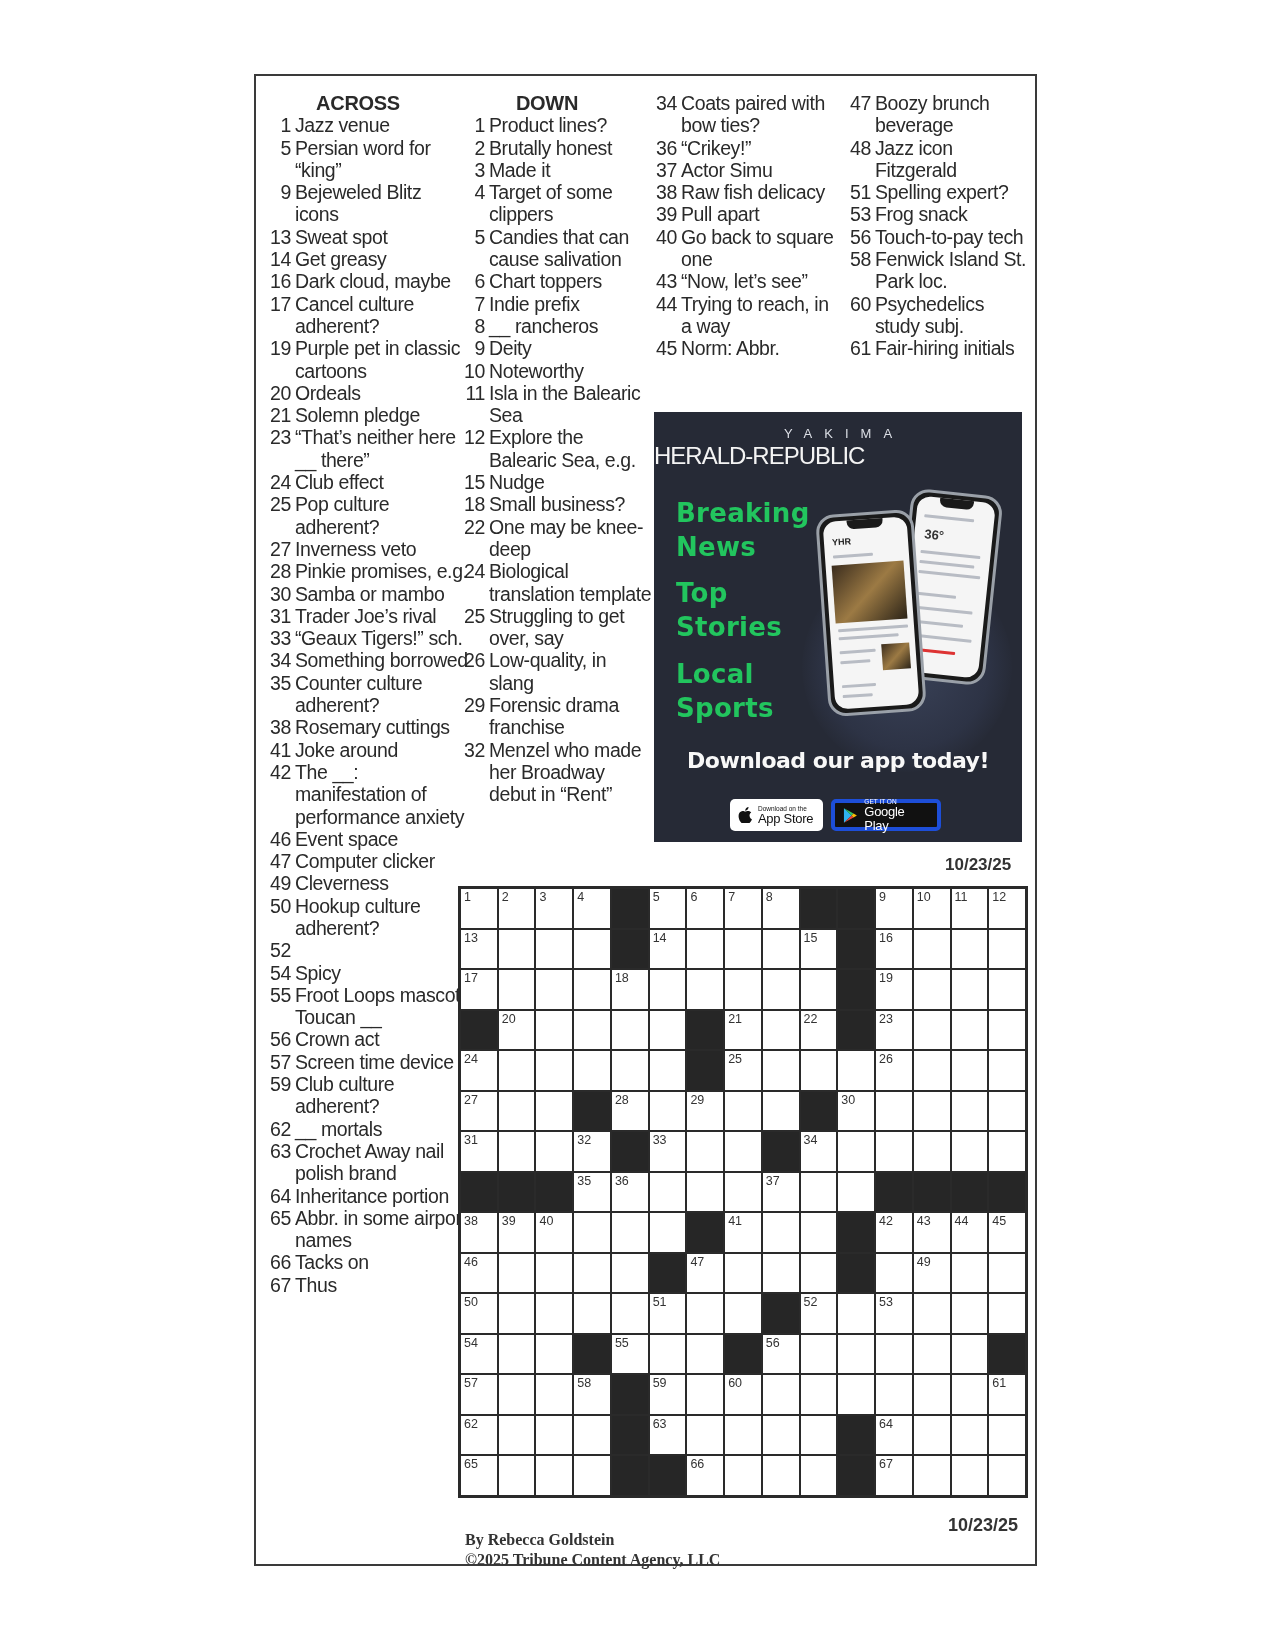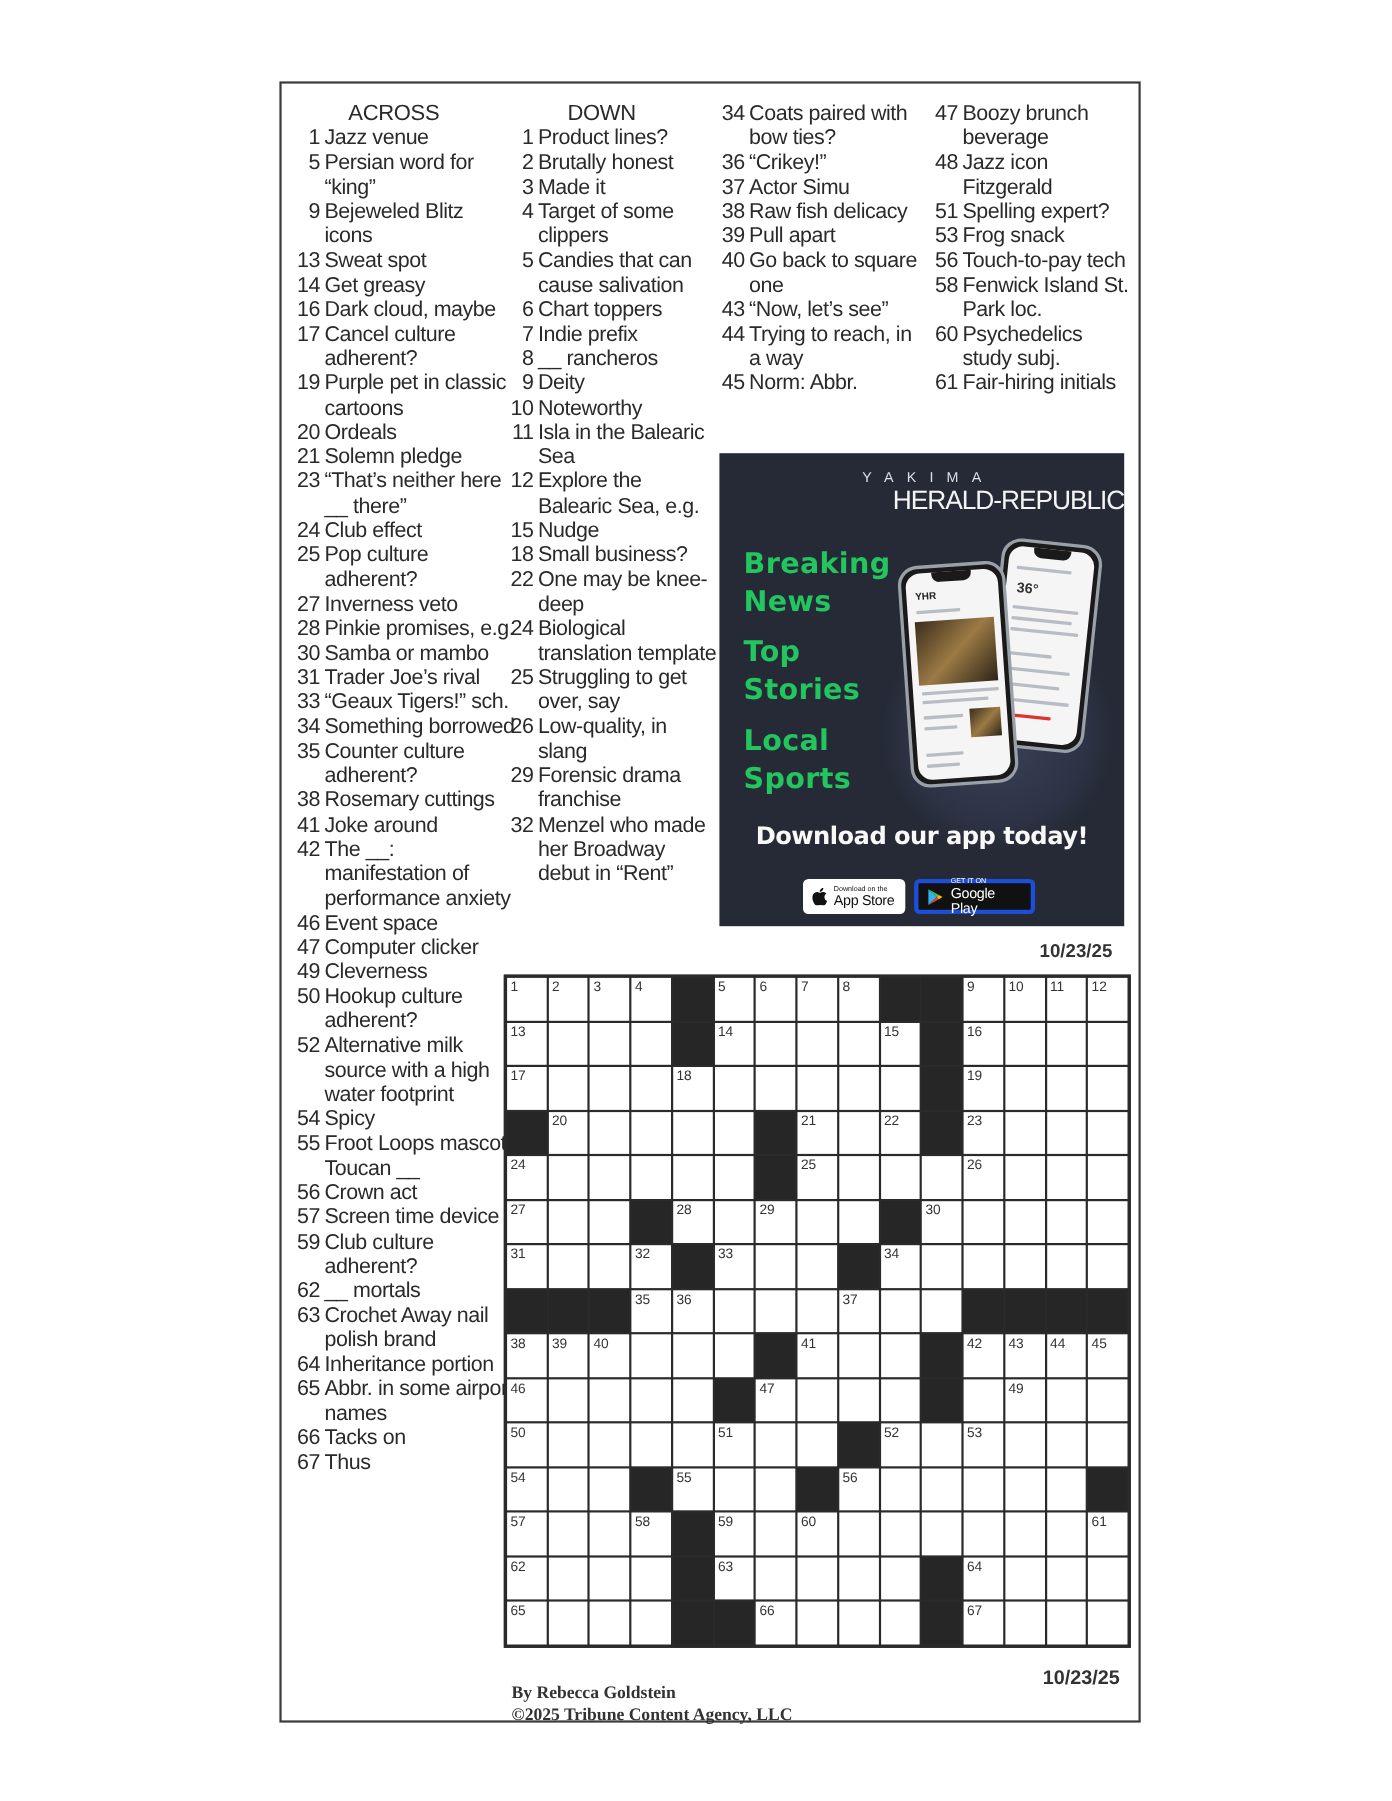--- a/index.html
+++ b/index.html
@@ -8,35 +8,35 @@
 
   .frame {
     position: absolute; left: 254px; top: 74px; width: 783px; height: 1492px;
     border: 2px solid #3a3a3a;
   }
   .col { position: absolute; font-size: 19.5px; line-height: 22.3px; letter-spacing: -0.4px; }
   .col-across { left: 268px; top: 92px; width: 200px; }
   .col-down { left: 462px; top: 92px; width: 190px; }
   .col-down2 { left: 654px; top: 92px; width: 190px; }
   .col-down3 { left: 848px; top: 92px; width: 185px; }
-  .col h2 { font-size: 20px; font-weight: normal; text-align: center; line-height: 22.3px; letter-spacing: -0.3px; }
+  .col h2 { font-size: 20px; font-weight: bold; text-align: center; line-height: 22.3px; letter-spacing: -0.3px; }
   .col-across h2 { width: 180px; }
   .col-down h2 { width: 170px; }
   .clue { display: flex; }
   .clue .num { width: 27px; text-align: right; flex: none; padding-right: 4px; }
   .clue .txt { flex: 1; }
 
   .ad {
     position: absolute; left: 654px; top: 412px; width: 368px; height: 430px;
     background: #262a36; color: #fff; overflow: hidden;
   }
   .ad .glow { position: absolute; left: 148px; top: 150px; width: 210px; height: 210px; border-radius: 50%;
     background: radial-gradient(circle, #3a4258 0%, #2d3345 55%, rgba(38,42,54,0) 72%); }
   .ad .brand-top { position: absolute; left: 0; width: 100%; top: 14px; text-align: center; font-size: 13px; letter-spacing: 12px; color: #dcdfe6; padding-left: 12px; }
-  .ad .brand { position: absolute; left: 0; width: 100%; top: 30px; text-align: right; font-size: 24px; letter-spacing: -1px; color: #f4f4f4; }
+  .ad .brand { position: absolute; left: 0; width: 100%; top: 30px; text-align: left; font-size: 24px; letter-spacing: -1px; color: #f4f4f4; }
   .ad .tag { position: absolute; left: 22px; font-family: "DejaVu Sans", sans-serif; font-size: 26px; line-height: 34px; font-weight: bold; color: #22c55e; letter-spacing: 0.3px; }
   .ad .cta { position: absolute; left: 0; width: 100%; top: 336px; text-align: center; font-family: "DejaVu Sans", sans-serif; font-weight: bold; font-size: 22px; color: #f8f8f8; letter-spacing: -0.5px; }
   .store { position: absolute; top: 387px; height: 32px; border-radius: 5px; display: flex; align-items: center; padding: 0 8px; gap: 6px; }
   .store.apple { left: 76px; width: 93px; background: #ffffff; color: #111; }
   .store.google { left: 177px; width: 110px; background: #111111; color: #fff; border: 4px solid #1d4ed8; }
   .store .small { font-size: 6.5px; line-height: 7px; display: block; }
   .store .big { font-size: 13px; line-height: 14px; display: block; letter-spacing: -0.3px; }
   .phone { position: absolute; border-radius: 18px; background: #1a1a1a; border: 3px solid #9aa0a8; }
   .phone .screen { position: absolute; left: 4px; top: 4px; right: 4px; bottom: 4px; border-radius: 13px; background: #f5f5f5; overflow: hidden; }
   .phone .notch { position: absolute; top: 4px; left: 50%; width: 40%; height: 9px; margin-left: -20%; background: #1a1a1a; border-radius: 0 0 7px 7px; z-index: 2; }
@@ -168,21 +168,20 @@
       <div class="clue">
         <span class="num">49</span>
         <span class="txt">Cleverness</span>
       </div>
       <div class="clue">
         <span class="num">50</span>
         <span class="txt">Hookup culture adherent?</span>
       </div>
       <div class="clue">
         <span class="num">52</span>
-        <span class="txt">Alternative milk source with a high water footprint</span>
       </div>
       <div class="clue">
         <span class="num">54</span>
         <span class="txt">Spicy</span>
       </div>
       <div class="clue">
         <span class="num">55</span>
         <span class="txt">Froot Loops mascot Toucan __</span>
       </div>
       <div class="clue">

